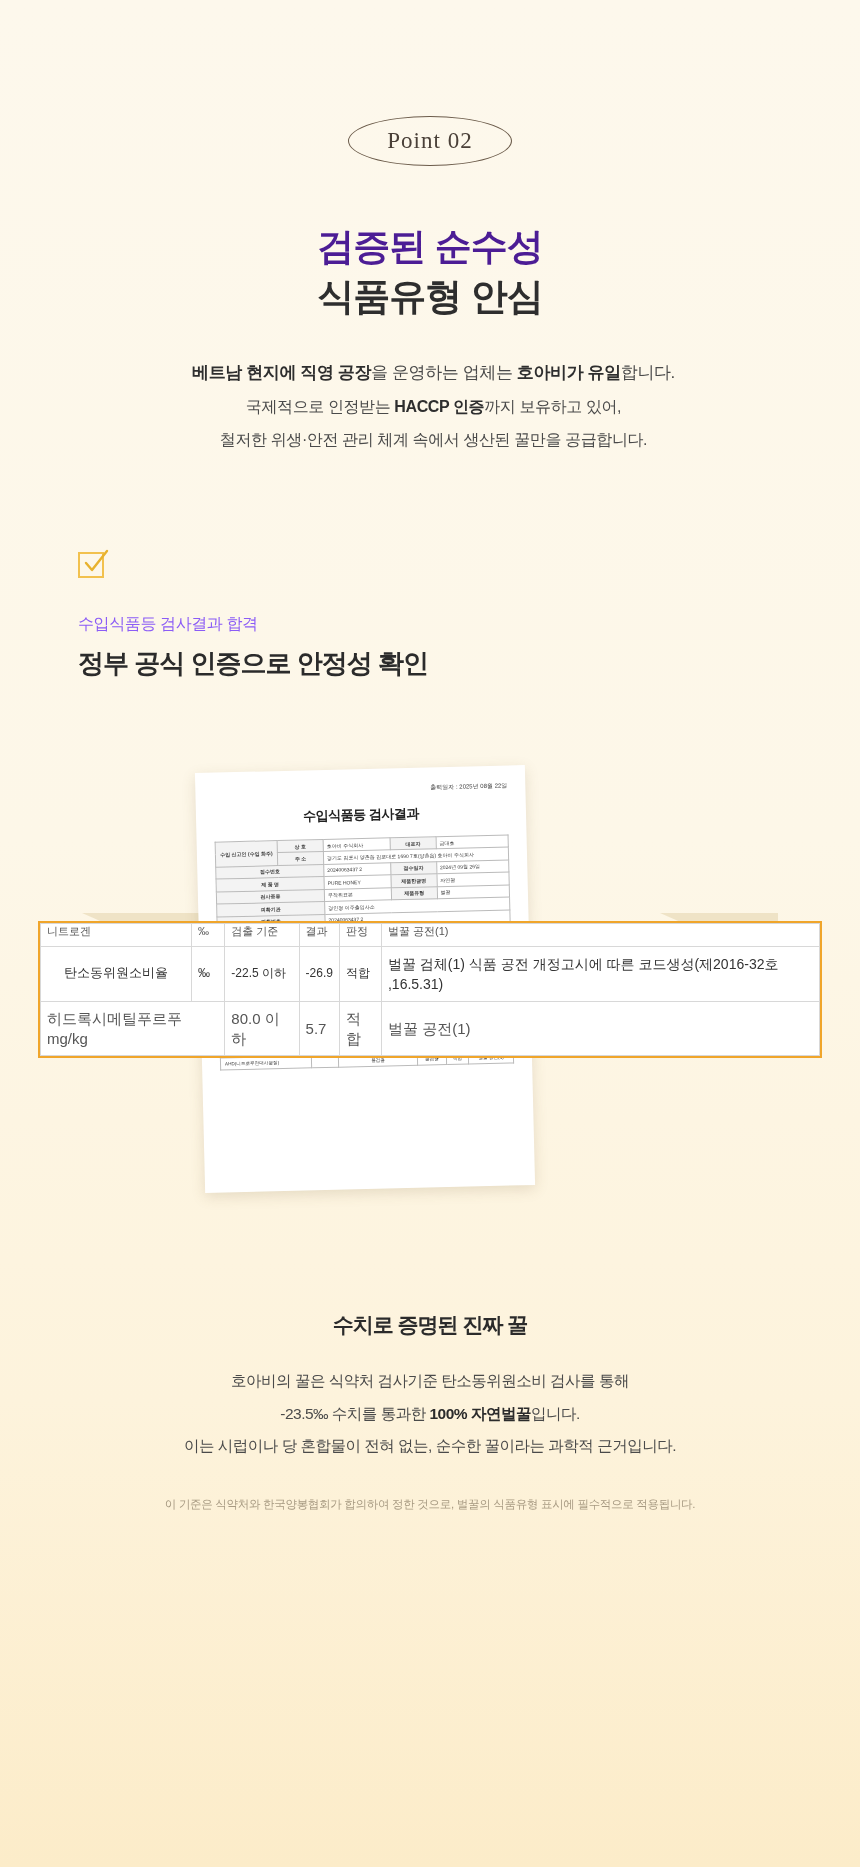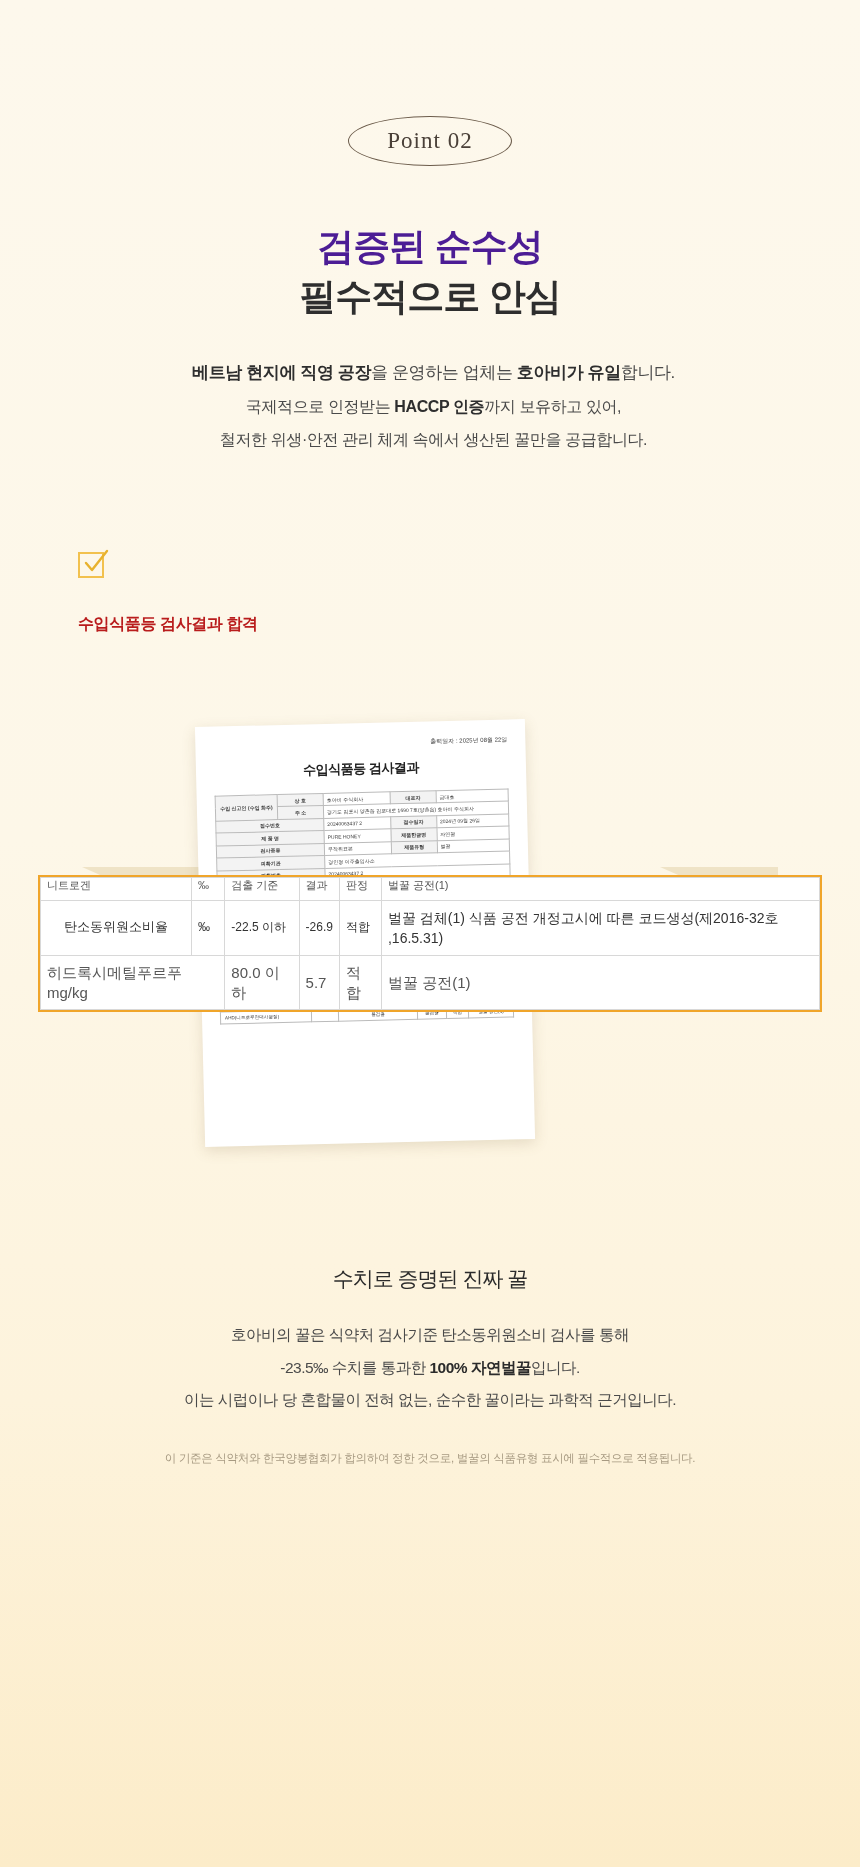--- a/index.html
+++ b/index.html
@@ -70,23 +70,22 @@
   .check-icon {
     width: 26px; height: 26px;
     border: 2px solid #f2c14e;
     position: relative;
     display: block;
   }
   .check-icon svg { position: absolute; left: 2px; top: -7px; }
   .check-sub {
     margin-top: 36px;
     font-size: 16px;
-    color: #b91c1c;
+    color: #8b5cf6;
     letter-spacing: -0.4px;
-    font-weight: bold;
   }
   .check-title {
     margin-top: 11px;
     font-size: 26px;
     font-weight: bold;
     color: #2b2b2b;
     letter-spacing: -1px;
   }
 
   
@@ -188,21 +187,21 @@
   .zoom-strip td.name { text-align: center; font-size: 13px; }
   .zoom-strip td.note { font-size: 14px; line-height: 1.45; }
 
   
   .bottom {
     text-align: center;
     margin-top: 72px;
   }
   .bottom h3 {
     font-size: 21px;
-    font-weight: normal;
+    font-weight: bold;
     color: #2b2b2b;
     letter-spacing: -1px;
     margin: 0 0 26px;
   }
   .bottom p {
     margin: 0;
     line-height: 2.1;
     font-size: 15.5px;
     color: #4a4a4a;
     letter-spacing: -0.5px;
@@ -217,40 +216,41 @@
 </style>
 </head>
 <body>
 
 <div class="point-badge-wrap">
   <span class="point-badge">Point 02</span>
 </div>
 
 <div class="headline">
   <div class="line1">검증된 순수성</div>
-  <div class="line2">필수적으로 안심</div>
+  <div class="line2">식품유형 안심</div>
 </div>
 
 <div class="subpara">
   <div class="s1">
     <b>베트남 현지에 직영 공장</b><span>을 운영하는 업체는 </span><b>호아비가 유일</b><span>합니다.</span>
   </div>
   <div>
     <span>국제적으로 인정받는 </span><b>HACCP 인증</b><span>까지 보유하고 있어,</span>
   </div>
   <div>철저한 위생·안전 관리 체계 속에서 생산된 꿀만을 공급합니다.</div>
 </div>
 
 <div class="check-section">
   <span class="check-icon">
     <svg width="28" height="28" viewBox="0 0 28 28" aria-hidden="true">
       <path d="M4 16 L10 23 L25 4" stroke="#e8b22e" stroke-width="2.4" fill="none" stroke-linecap="round" stroke-linejoin="round"></path>
     </svg>
   </span>
   <div class="check-sub">수입식품등 검사결과 합격</div>
+  <div class="check-title">정부 공식 인증으로 안정성 확인</div>
 </div>
 
 <div class="doc-area">
 
   <div class="wedge-left"></div>
   <div class="wedge-right"></div>
 
   <div class="paper">
     <div class="pdate">출력일자 : 2025년 08월 22일</div>
     <div class="ptitle">수입식품등 검사결과</div>

